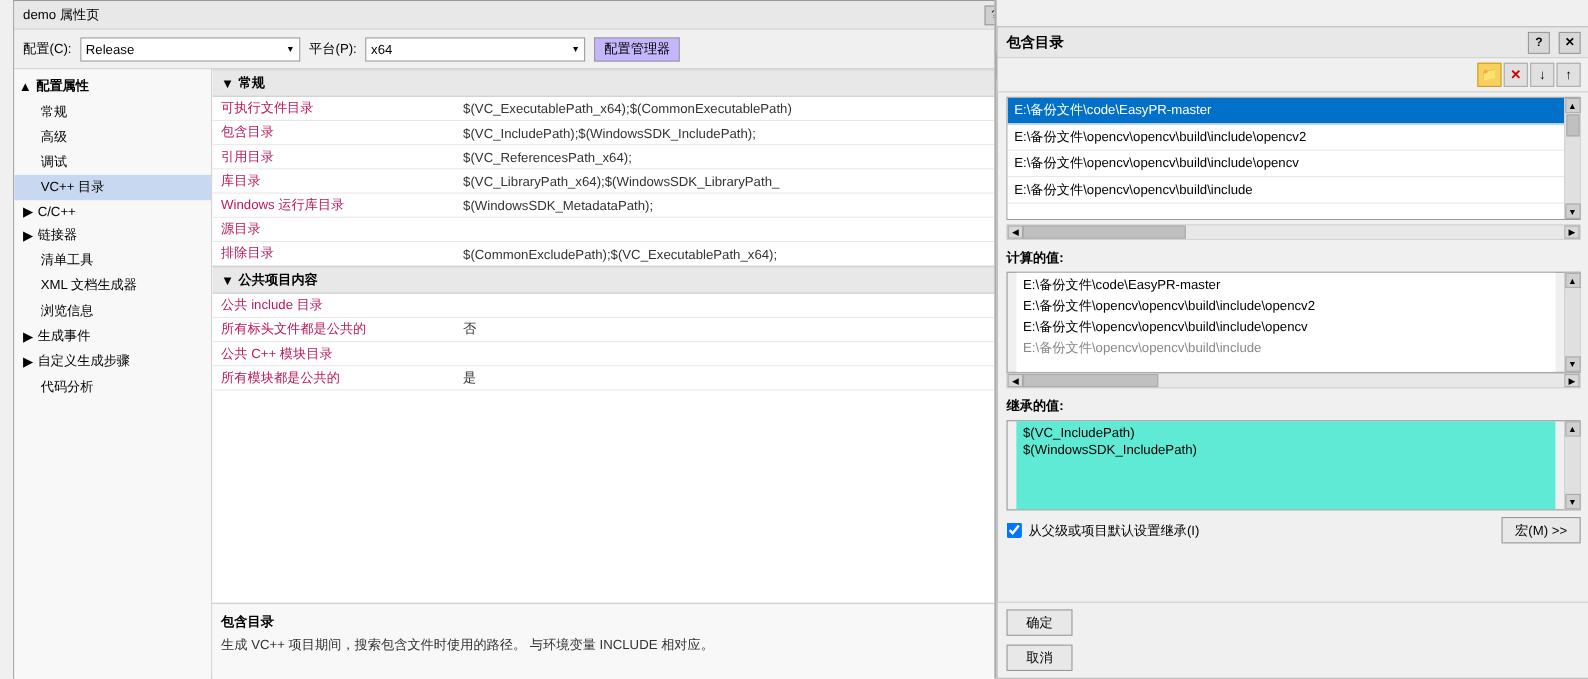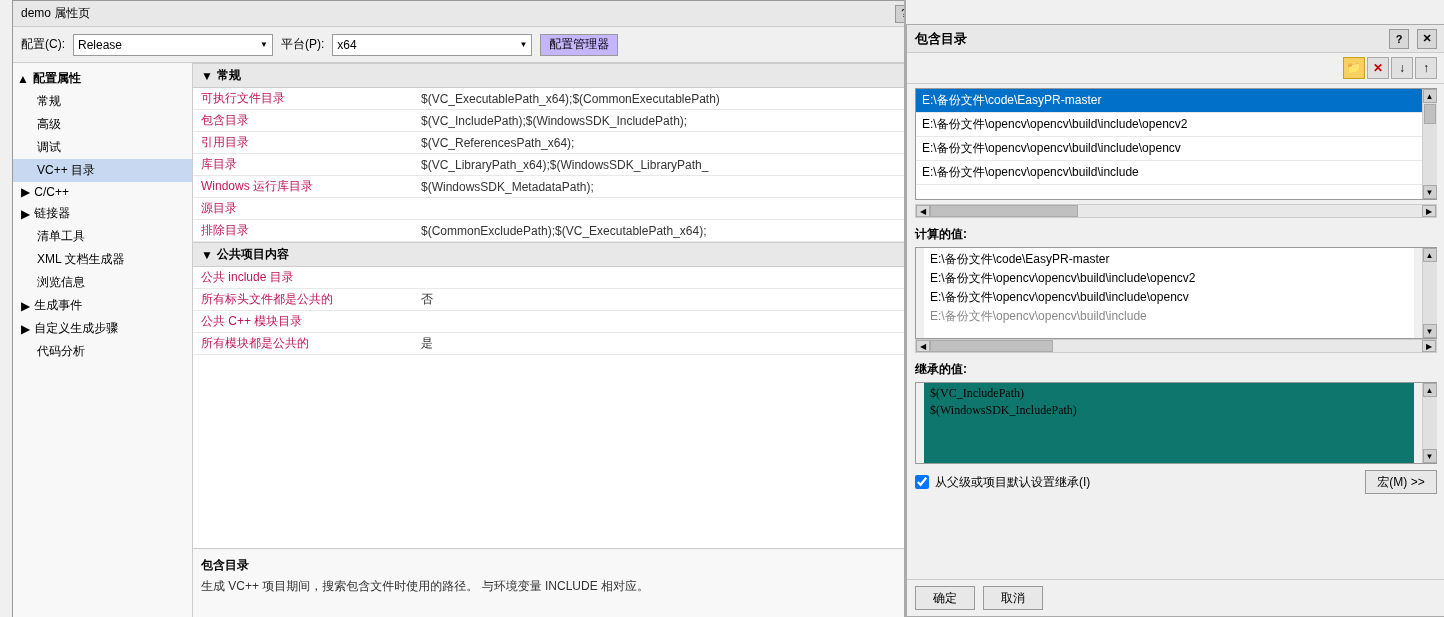--- a/index.html
+++ b/index.html
@@ -347,54 +347,54 @@
     .computed-line {
       padding: 1px 2px;
       font-size: 12px;
       white-space: nowrap;
     }
 
     
     .inherited-area {
       margin: 0 8px;
       border: 1px solid #999;
-      background: #0f766e;
+      background: #5eead4;
       height: 80px;
       overflow-y: auto;
       font-size: 12px;
       padding: 2px 4px;
-      font-family: Liberation Serif, serif;
     }
 
     
     .checkbox-row {
       display: flex;
       align-items: center;
       padding: 6px 8px;
       gap: 6px;
       font-size: 12px;
     }
 
     .checkbox-row input[type=checkbox] {
       width: 14px;
       height: 14px;
     }
 
     
     .dialog-buttons {
       display: flex;
-      justify-content: flex-start;
+      justify-content: space-between;
       padding: 6px 8px;
       gap: 8px;
       border-top: 1px solid #ccc;
       position: absolute;
       bottom: 0;
       left: 0;
       right: 0;
       background: #f0f0f0;
+      flex-direction: column;
     }
 
     .dialog-btn {
       width: 60px;
       height: 24px;
       border: 1px solid #999;
       background: #e8e8e8;
       font-size: 12px;
       cursor: pointer;
       display: flex;

